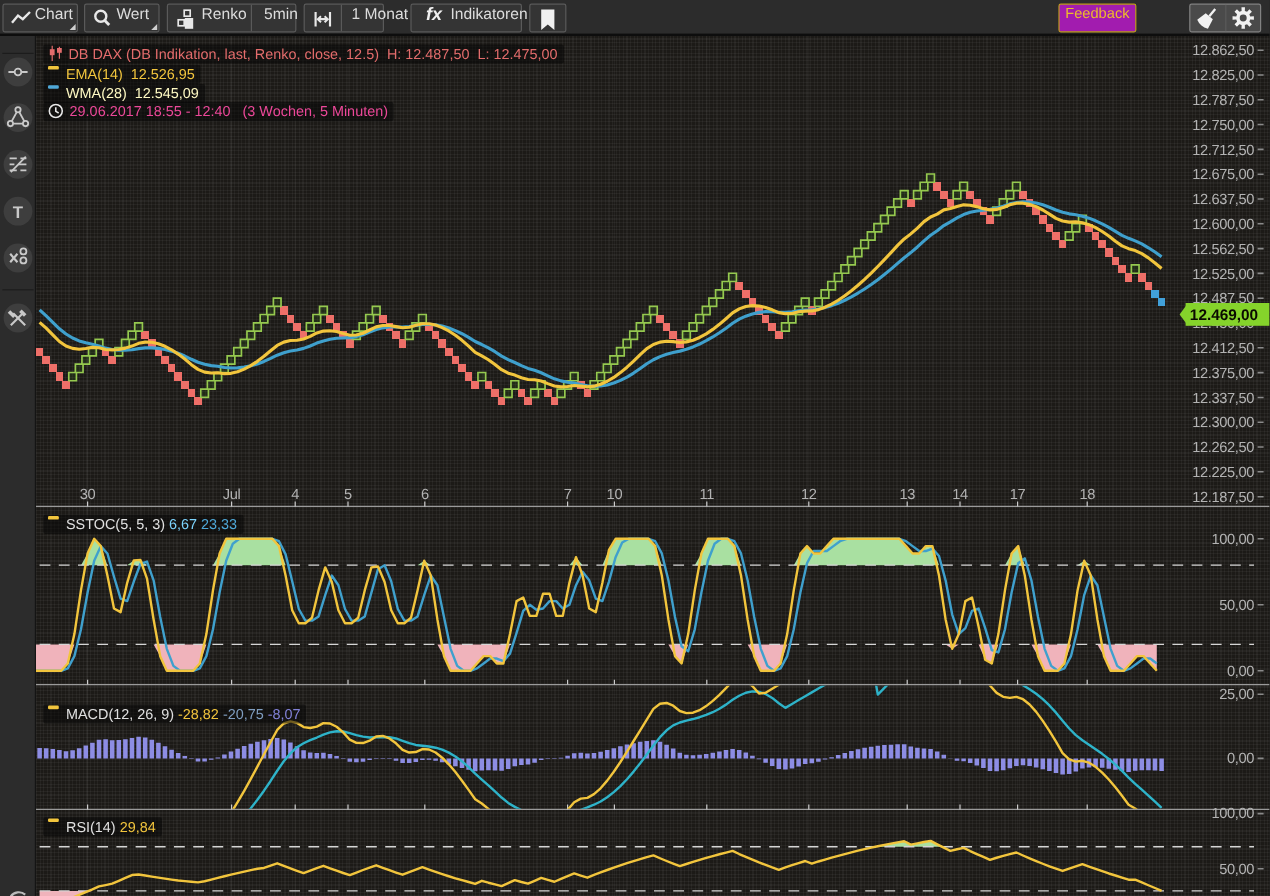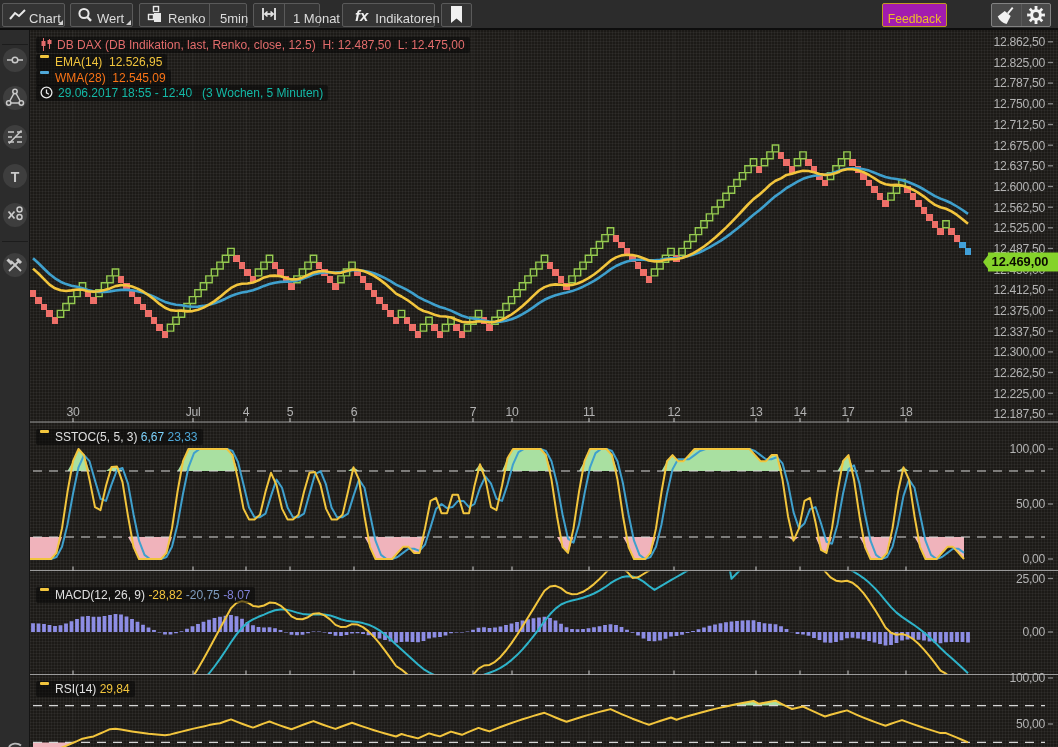--- a/index.html
+++ b/index.html
@@ -1,19 +1,19 @@
 <!DOCTYPE html>
 <html><head><meta charset="utf-8"><style>
 *{margin:0;padding:0;box-sizing:border-box}
 html,body{width:1058px;height:747px;overflow:hidden;background:#2c2c2c;font-family:"Liberation Sans",sans-serif}
 #chartbg{position:absolute;left:30px;top:30px;width:1028px;height:717px;background-color:#1c1a17;
 background-image:repeating-linear-gradient(0deg,rgba(255,255,255,0.045) 0 1px,transparent 1px 3px),repeating-linear-gradient(90deg,rgba(255,255,255,0.045) 0 1px,transparent 1px 3px);}
 #toolbar{position:absolute;left:0;top:0;width:1058px;height:30px;background:#2c2c2c;border-bottom:2px solid #0d0d0d}
 #sidebar{position:absolute;left:0;top:30px;width:30px;height:717px;background:#2c2c2c;border-right:1px solid #141414}
-.btn{position:absolute;top:3px;height:24px;background:#343434;border:1px solid #5a5a5a;border-radius:2px;color:#dcdcdc;font-size:13px;display:flex;align-items:flex-end}
+.btn{position:absolute;top:3px;height:24px;background:#343434;border:1px solid #5a5a5a;border-radius:2px;color:#dcdcdc;font-size:13px;display:flex;align-items:flex-start}
 .btn .tri{position:absolute;right:1px;bottom:1px;width:0;height:0;border-left:5px solid transparent;border-bottom:5px solid #cfcfcf}
 .vdiv{width:1px;height:22px;background:#5a5a5a;margin:0 0}
 svg{position:absolute;left:0;top:0}
 .ax{font-size:12.2px;fill:#b3b3b3;letter-spacing:-0.3px;font-family:"Liberation Sans",sans-serif}
 .leg{position:absolute;background:rgba(8,8,8,0.55);border-radius:2px;font-size:12px;padding:1px 5px 1px 4px;white-space:nowrap;display:flex;align-items:flex-start;line-height:14px}
 .dash{display:inline-block;width:9px;height:3px;background:#f2c53d;border-radius:1px;margin-right:6px}
 </style></head><body>
 <div id="chartbg"></div>
 
 <svg width="1058" height="747" viewBox="0 0 1058 747">
@@ -182,22 +182,22 @@
 
 <div class="leg" style="left:36px;top:37px;color:#e36c6c">
 <svg width="13" height="13" style="position:static;margin-right:4px" viewBox="0 0 13 13">
       <line x1="3.5" y1="0" x2="3.5" y2="13" stroke="#e36c6c" stroke-width="1"></line>
       <rect x="1.5" y="3" width="4" height="5" fill="#e36c6c"></rect>
       <line x1="9.5" y1="1" x2="9.5" y2="11" stroke="#e36c6c" stroke-width="1"></line>
       <rect x="7.5" y="2" width="4" height="4" fill="#e36c6c"></rect>
     </svg>
 DB DAX (DB Indikation, last, Renko, close, 12.5)&nbsp; H: 12.487,50&nbsp; L: 12.475,00</div>
 <div class="leg" style="left:36px;top:54px;color:#f2c53d"><span class="dash"></span>EMA(14)&nbsp;&nbsp;12.526,95</div>
-<div class="leg" style="left:36px;top:70px;color:#f97316"><span class="dash" style="background:#4fa8d8"></span>WMA(28)&nbsp;&nbsp;12.545,09</div>
-<div class="leg" style="left:36px;top:85px;color:#14b8a6">
+<div class="leg" style="left:36px;top:70px;color:#fef9c3"><span class="dash" style="background:#4fa8d8"></span>WMA(28)&nbsp;&nbsp;12.545,09</div>
+<div class="leg" style="left:36px;top:85px;color:#ec4899">
 <svg width="13" height="13" style="position:static;margin-right:5px" viewBox="0 0 13 13">
       <circle cx="6.5" cy="6.5" r="5.4" fill="none" stroke="#e8e8e8" stroke-width="1.3"></circle>
       <path d="M6.5 3.4v3.4l2.4 1.4" fill="none" stroke="#e8e8e8" stroke-width="1.3"></path>
     </svg>
 29.06.2017 18:55 - 12:40&nbsp;&nbsp; (3 Wochen, 5 Minuten)</div>
 
 <div class="leg" style="left:36px;top:429px;color:#e0e0e0"><span class="dash"></span>SSTOC(5, 5, 3)&nbsp; <span style="color:#7dd3fc">6,67</span>&nbsp; <span style="color:#4fa8d8">23,33</span></div>
 <div class="leg" style="left:36px;top:587px;color:#e0e0e0"><span class="dash"></span>MACD(12, 26, 9)&nbsp; <span style="color:#f2c53d">-28,82</span>&nbsp; <span style="color:#7f9dbf">-20,75</span>&nbsp; <span style="color:#8282d8">-8,07</span></div>
 <div class="leg" style="left:36px;top:681px;color:#e0e0e0"><span class="dash"></span>RSI(14)&nbsp; <span style="color:#f2c53d">29,84</span></div>
 

